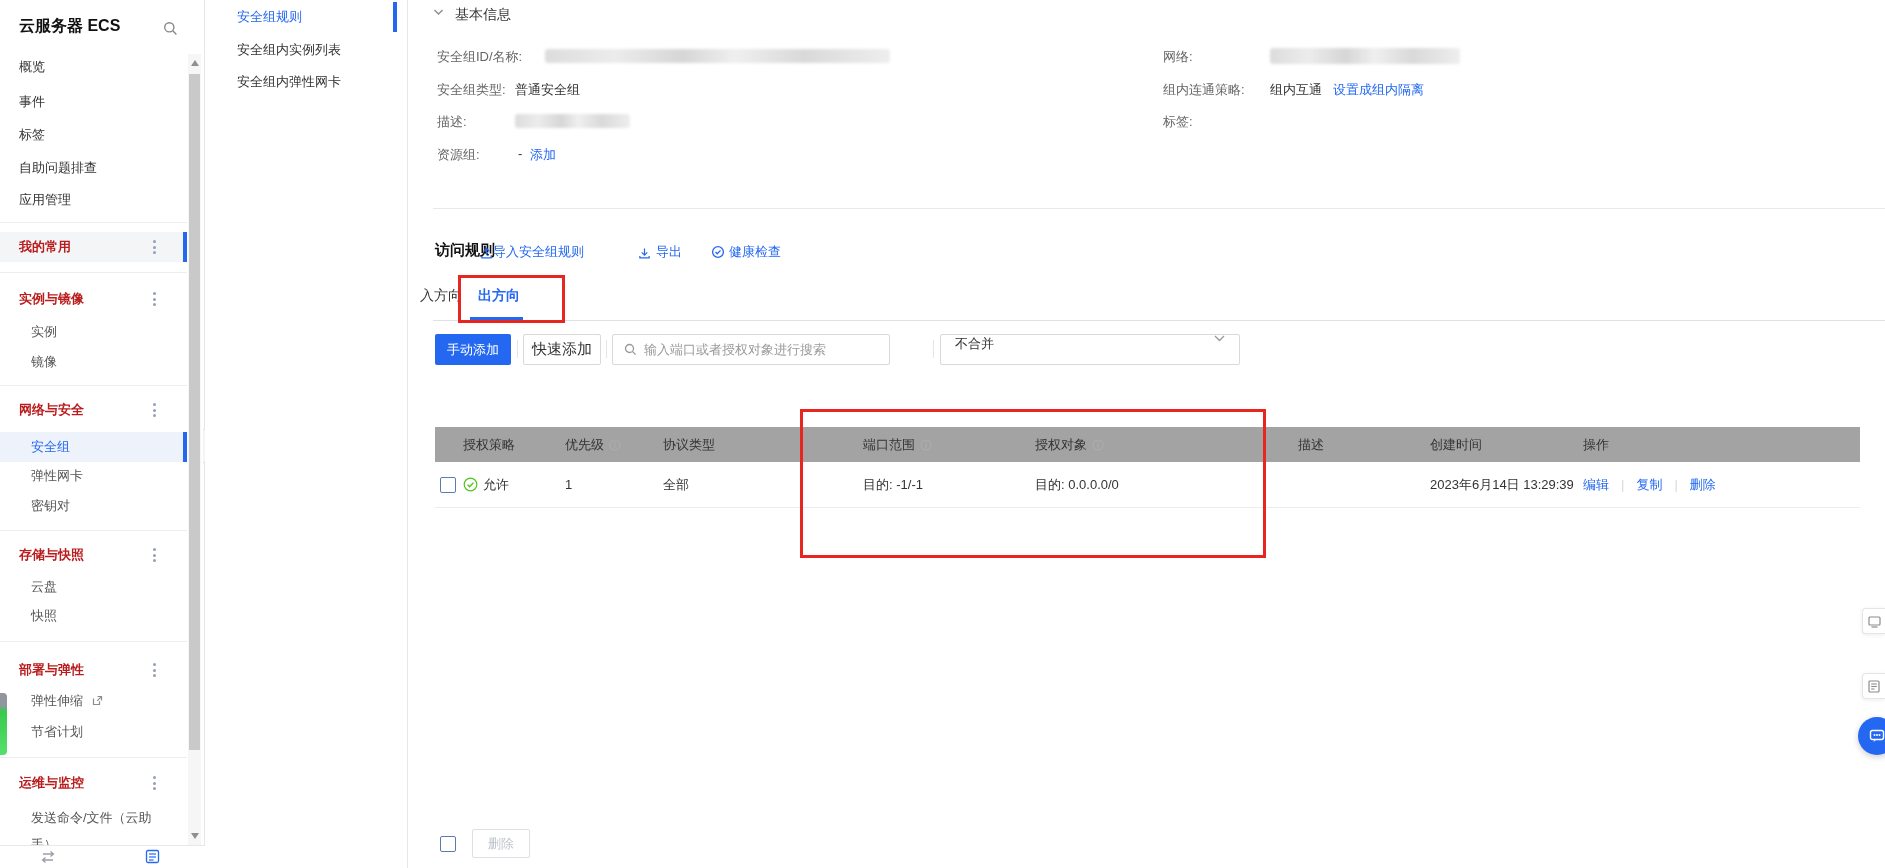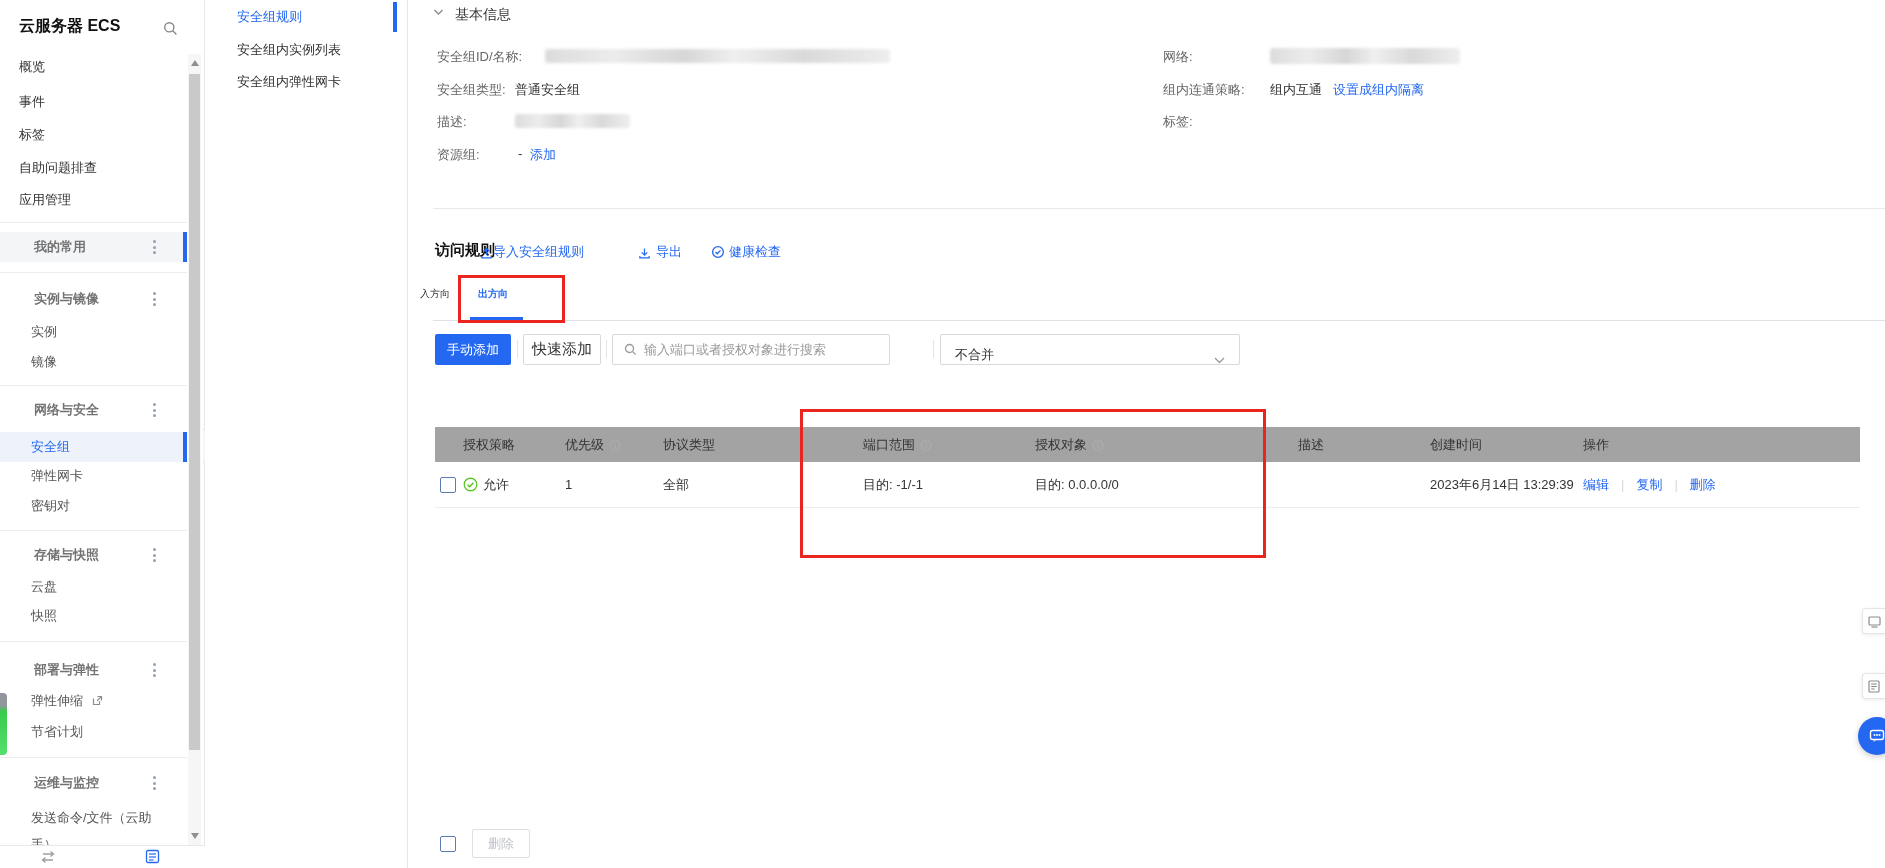--- a/index.html
+++ b/index.html
@@ -6,21 +6,21 @@
   html,body { width:1885px; height:868px; overflow:hidden; background:#fff; }
   body { font-family:"Liberation Sans","DejaVu Sans",sans-serif; color:#333; font-size:13px; }
   .app { position:relative; width:1885px; height:868px; background:#fff; }
   .abs { position:absolute; }
 
   
   .sb { position:absolute; left:0; top:0; width:205px; height:868px; background:#fff; border-right:1px solid #e7e7e7; }
   .sb-title { position:absolute; left:19px; top:16px; font-size:16px; font-weight:bold; color:#111; }
   .sb-item { position:absolute; left:19px; height:20px; line-height:20px; color:#333; cursor:pointer; white-space:nowrap; }
   .sb-sub { left:31px; color:#555; }
-  .sb-sec { position:absolute; left:34px; height:20px; line-height:20px; font-weight:bold; color:#737373; cursor:pointer; }
+  .sb-sec { position:absolute; left:19px; height:20px; line-height:20px; font-weight:bold; color:#b91c1c; cursor:pointer; }
   .sb-div { position:absolute; left:0; width:187px; height:1px; background:#ededed; }
   .dots { position:absolute; left:153px; width:4px; height:14px; display:flex; flex-direction:column; justify-content:space-between; cursor:pointer; }
   .dots i { width:3px; height:3px; border-radius:50%; background:#93a0b5; }
   .sb-row-hl { position:absolute; left:0; width:187px; height:30px; }
   .hl-gray { background:#f4f5f7; }
   .hl-blue { background:#eef3fb; }
   .blue-bar { position:absolute; width:4px; background:#2468f2; }
   .sb-scrolltrack { position:absolute; left:188px; top:54px; width:13px; height:792px; background:#f6f6f6; }
   .sb-thumb { position:absolute; left:189px; top:74px; width:11px; height:676px; background:#c9c9c9; }
   .tri-up { position:absolute; left:191px; top:60px; width:0; height:0; border-left:4px solid transparent; border-right:4px solid transparent; border-bottom:6px solid #8f8f8f; }
@@ -37,28 +37,28 @@
 
   
   .main { position:absolute; left:408px; top:0; width:1477px; height:868px; background:#fff; }
   .chev { color:#8c8c8c; font-size:11px; }
   .info-label { position:absolute; color:#666; }
   .info-value { position:absolute; color:#333; }
   .blur-strip { position:absolute; border-radius:3px; filter:blur(1.5px);
     background:linear-gradient(90deg,#dcdcdc,#ececec 20%,#d6d6d6 40%,#efefef 55%,#d9d9d9 75%,#eee); }
   .link { color:#2468f2; cursor:pointer; }
   .h-div { position:absolute; height:1px; background:#e8e8e8; }
-  .tab { position:absolute; font-size:10px; cursor:pointer; }
+  .tab { position:absolute; font-size:14px; cursor:pointer; }
   .tab.active { color:#2468f2; font-weight:bold; }
   .tab-underline { position:absolute; height:3px; background:#2468f2; }
   .btn-primary { position:absolute; background:#2468f2; color:#fff; border:none; border-radius:2px; font-size:13px; cursor:pointer; font-family:inherit; }
   .btn-outline { position:absolute; background:#fff; color:#333; border:1px solid #d9d9d9; border-radius:2px; font-size:15px; cursor:pointer; font-family:inherit; }
   .search-box { position:absolute; border:1px solid #d9d9d9; border-radius:2px; background:#fff; display:flex; align-items:center; padding-left:11px; gap:7px; }
   .search-box span { color:#9a9a9a; }
-  .select-box { position:absolute; border:1px solid #d9d9d9; border-radius:2px; background:#fff; display:flex; align-items:flex-end; justify-content:space-between; padding:0 14px; cursor:pointer; }
+  .select-box { position:absolute; border:1px solid #d9d9d9; border-radius:2px; background:#fff; display:flex; align-items:flex-start; justify-content:space-between; padding:0 14px; cursor:pointer; }
   .vsep { position:absolute; width:1px; height:18px; background:#e5e5e5; }
   .notice { position:absolute; background:#fbf4d5; color:#454545; line-height:28px; padding-left:20px; }
   .thead { position:absolute; background:#a3a3a3; display:grid; grid-template-columns:25px 100px 90px 205px 180px 255px 135px 155px 280px; align-items:center; color:#333; }
   .trow  { position:absolute; background:#fff; display:grid; grid-template-columns:25px 100px 90px 205px 180px 255px 135px 155px 280px; align-items:center; border-bottom:1px solid #ebedf0; }
   .cell { display:flex; align-items:center; gap:5px; }
   .checkbox { width:16px; height:16px; border:1px solid #5b7bb2; border-radius:2px; background:#fff; cursor:pointer; }
   .op-sep { color:#d8d8d8; margin:0 7px; }
   .red-box { position:absolute; border:3px solid #e8261f; z-index:30; pointer-events:none; }
   .btn-disabled { position:absolute; background:#fff; border:1px solid #dcdfe6; border-radius:2px; color:#c0c4cc; font-size:13px; font-family:inherit; }
   .widget { position:absolute; background:#fff; border:1px solid #e5e5e5; border-right:none; border-radius:4px 0 0 4px; box-shadow:0 1px 4px rgba(0,0,0,.08); display:flex; align-items:center; justify-content:center; }

